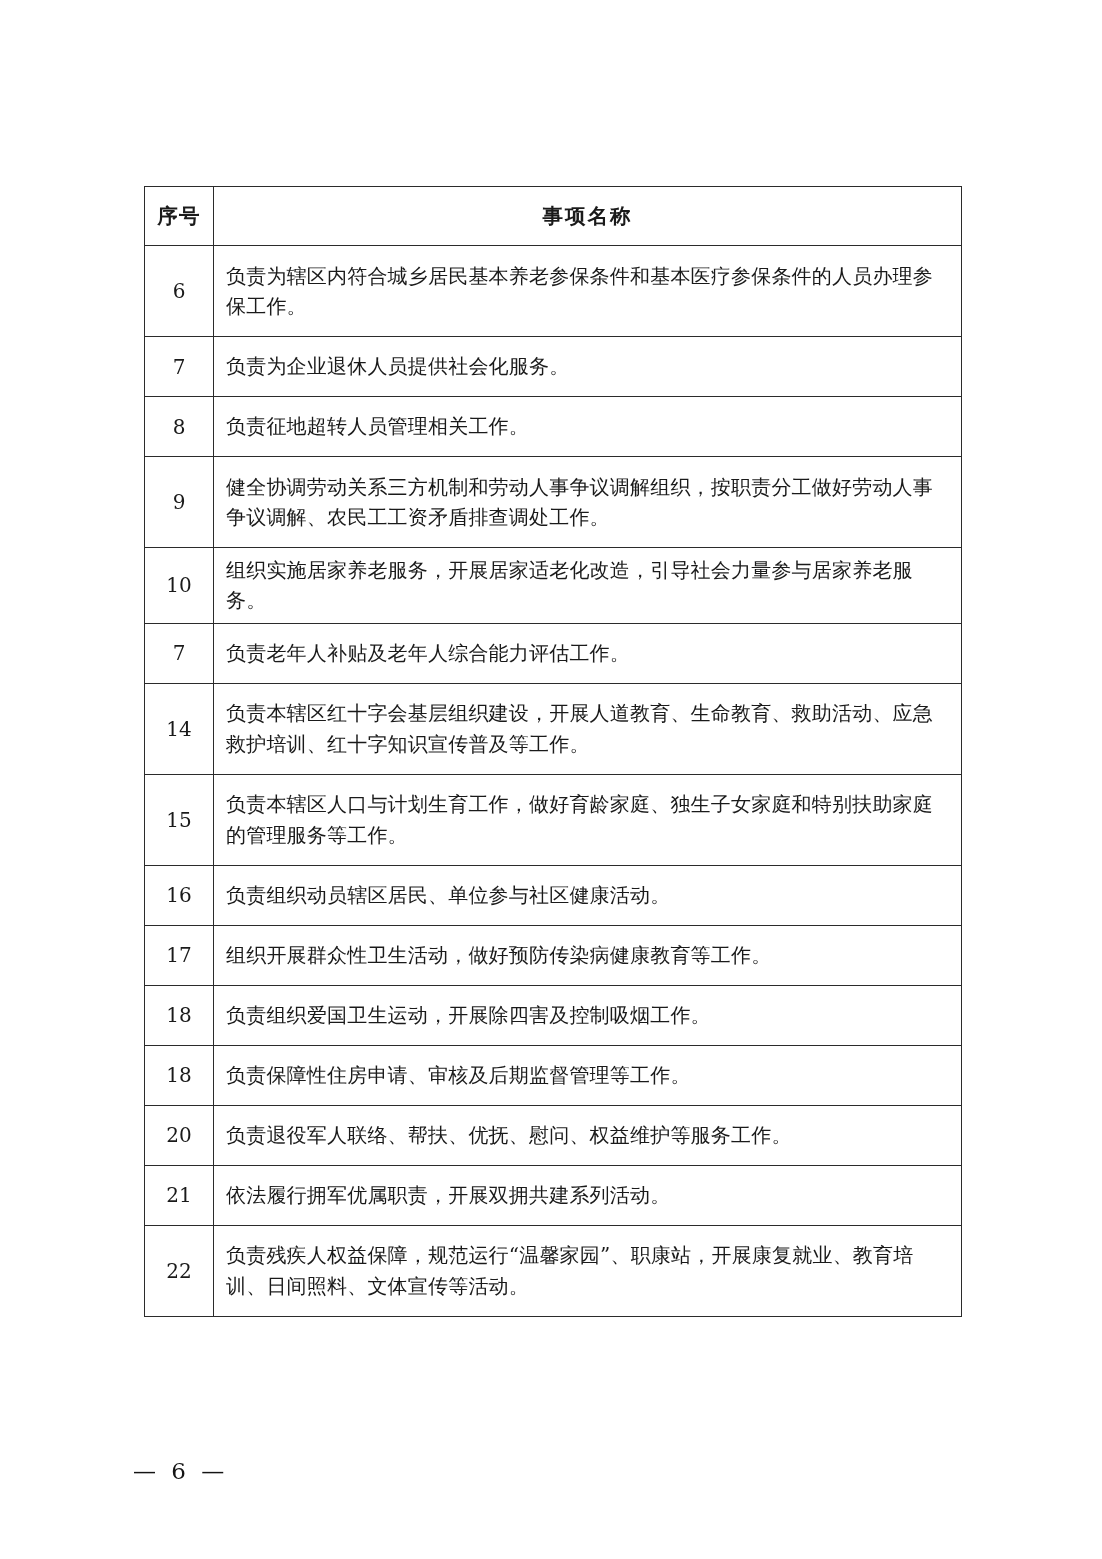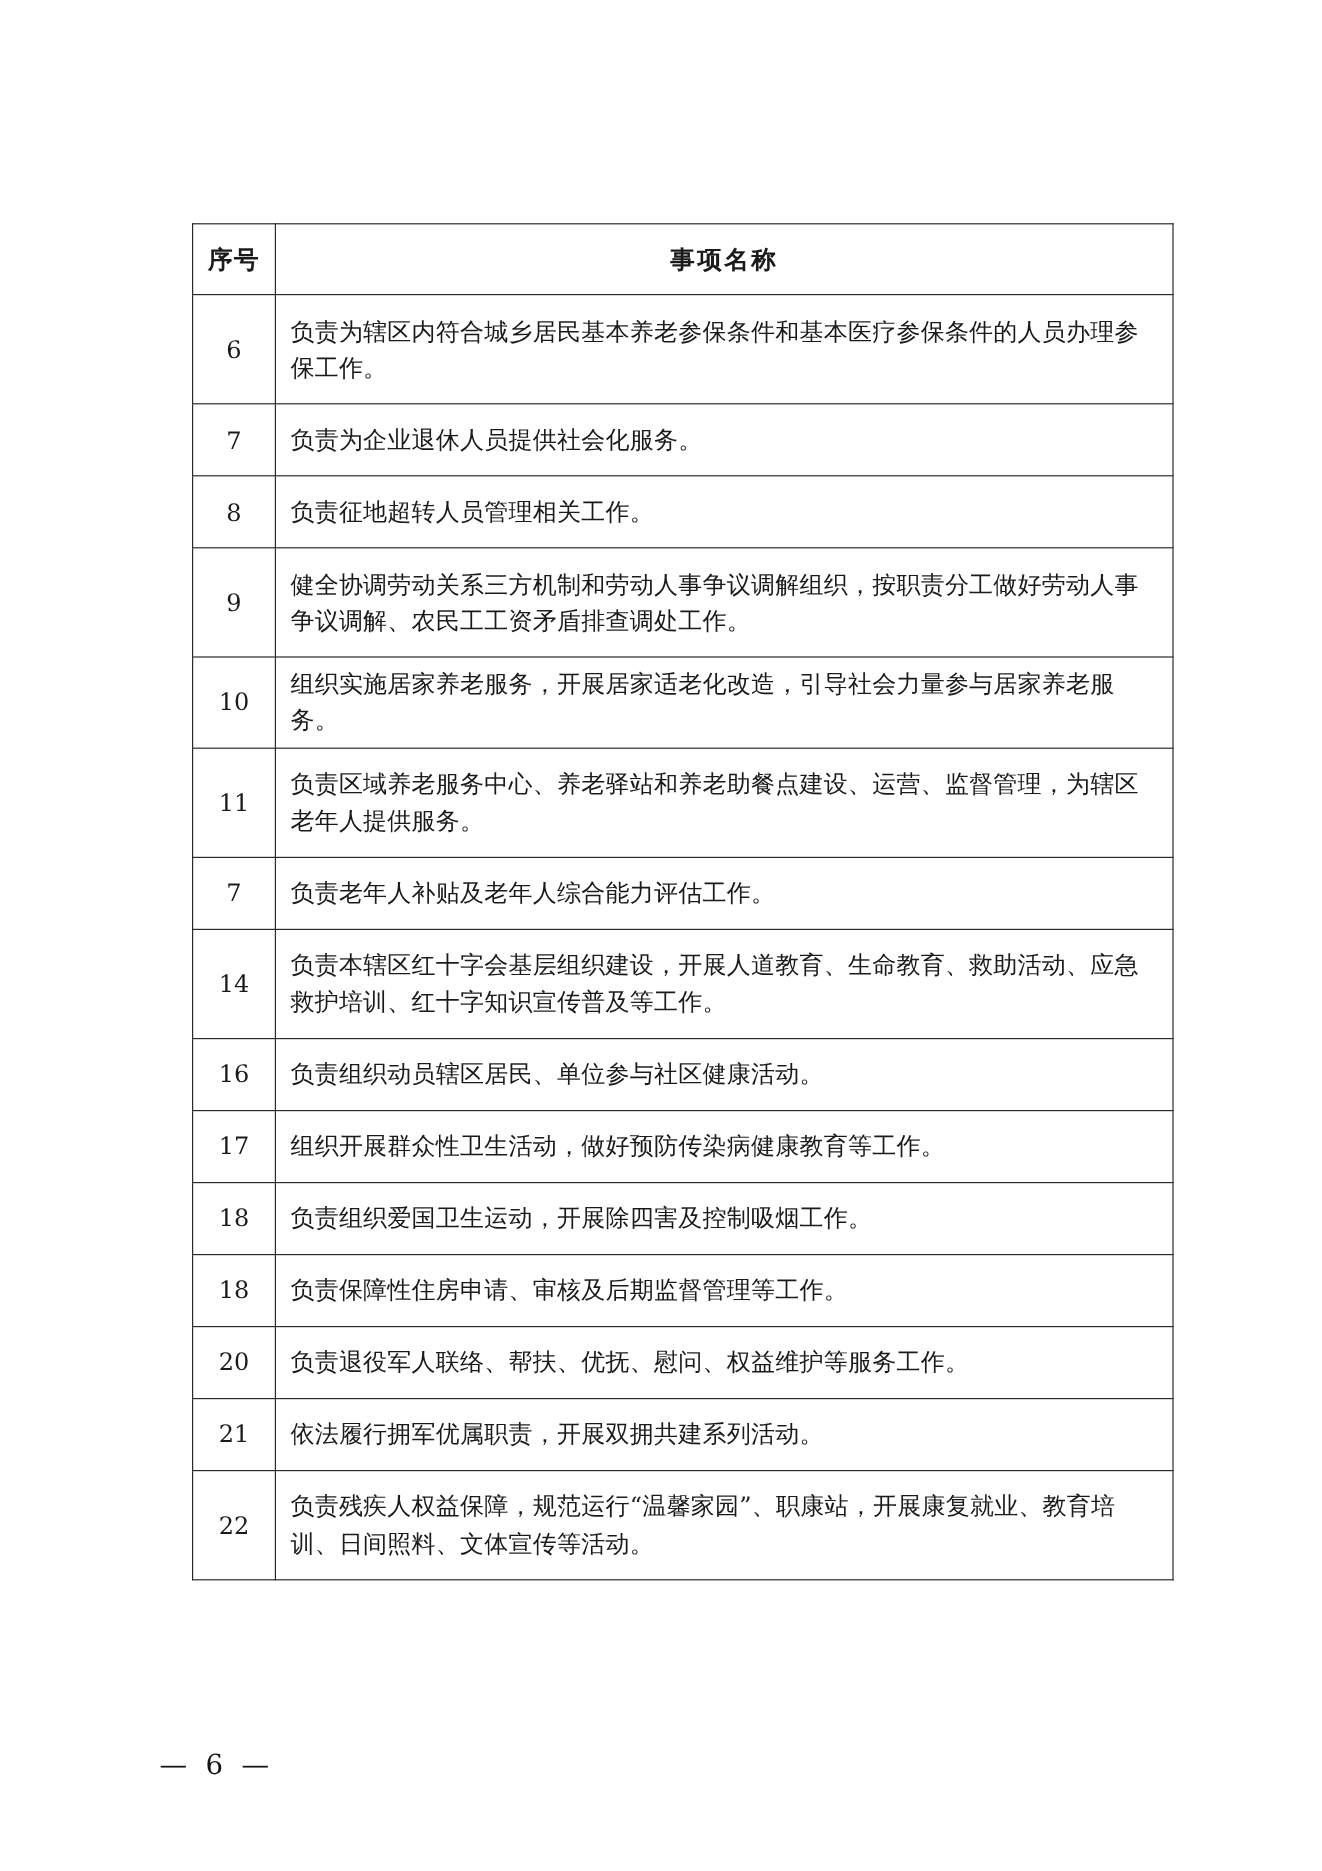--- a/index.html
+++ b/index.html
@@ -18,21 +18,21 @@
 
   .page {
     position: absolute;
     inset: 0;
     background: #ffffff;
   }
 
   
   .doc-table {
     position: absolute;
-    left: 160px;
+    left: 144px;
     top: 186px;
     width: 817px;
     border-collapse: collapse;
     table-layout: fixed;
     background: #ffffff;
   }
   .doc-table col.col-index { width: 69px; }
   .doc-table col.col-name  { width: 748px; }
 
   .doc-table th,
@@ -117,31 +117,31 @@
           <td class="cell-name">负责征地超转人员管理相关工作。</td>
         </tr>
         <tr class="r2">
           <td class="cell-index">9</td>
           <td class="cell-name">健全协调劳动关系三方机制和劳动人事争议调解组织，按职责分工做好劳动人事争议调解、农民工工资矛盾排查调处工作。</td>
         </tr>
         <tr class="r1">
           <td class="cell-index">10</td>
           <td class="cell-name">组织实施居家养老服务，开展居家适老化改造，引导社会力量参与居家养老服务。</td>
         </tr>
-        <tr class="r2">
-          <td class="cell-index">11</td>
-          <td class="cell-name">负责区域养老服务中心、养老驿站和养老助餐点建设、运营、监督管理，为辖区老年人提供服务。</td>
-        </tr>
         <tr class="r1">
           <td class="cell-index">7</td>
           <td class="cell-name">负责老年人补贴及老年人综合能力评估工作。</td>
         </tr>
         <tr class="r2">
           <td class="cell-index">14</td>
           <td class="cell-name">负责本辖区红十字会基层组织建设，开展人道教育、生命教育、救助活动、应急救护培训、红十字知识宣传普及等工作。</td>
+        </tr>
+        <tr class="r2">
+          <td class="cell-index">15</td>
+          <td class="cell-name">负责本辖区人口与计划生育工作，做好育龄家庭、独生子女家庭和特别扶助家庭的管理服务等工作。</td>
         </tr>
         <tr class="r1">
           <td class="cell-index">16</td>
           <td class="cell-name">负责组织动员辖区居民、单位参与社区健康活动。</td>
         </tr>
         <tr class="r1">
           <td class="cell-index">17</td>
           <td class="cell-name">组织开展群众性卫生活动，做好预防传染病健康教育等工作。</td>
         </tr>
         <tr class="r1">

